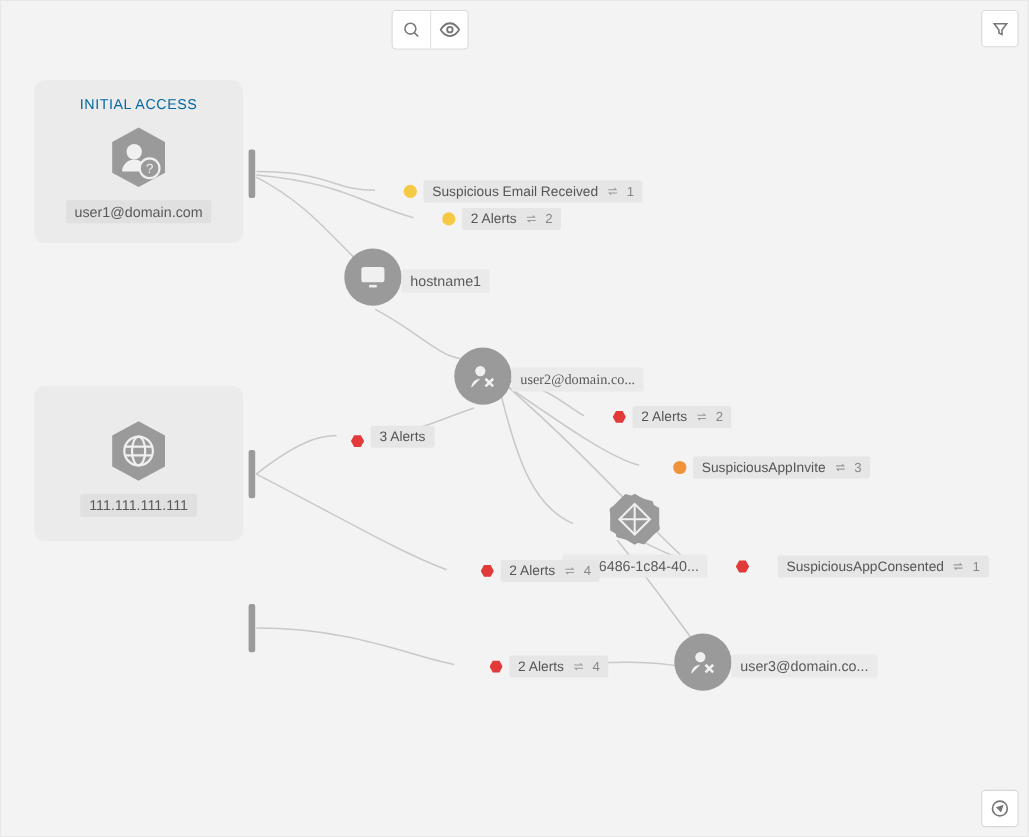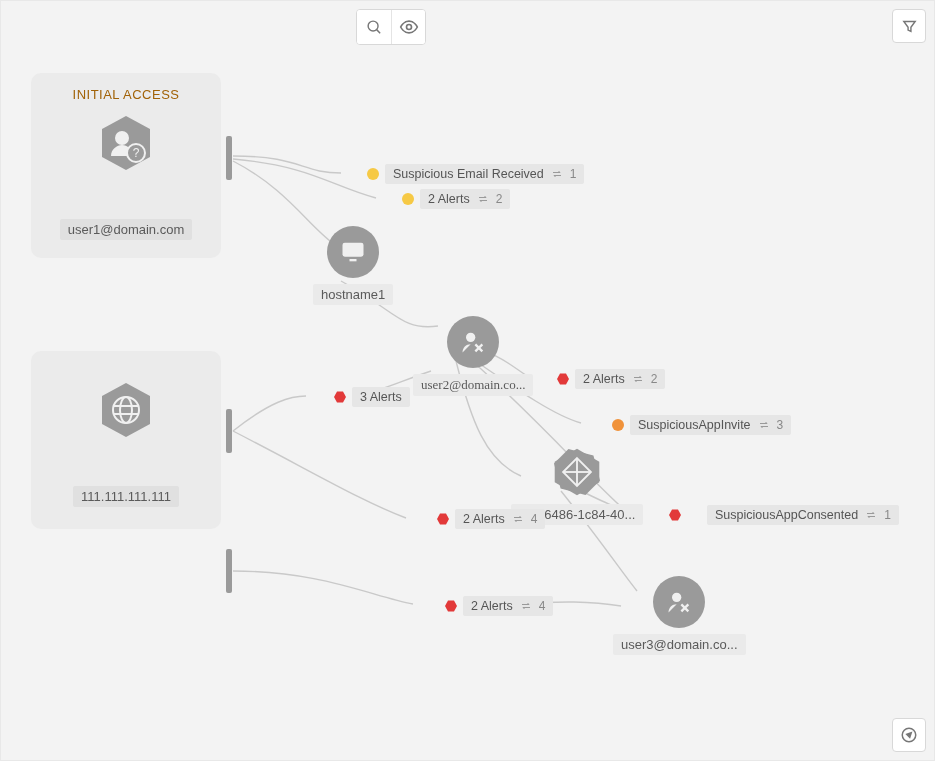--- a/index.html
+++ b/index.html
@@ -53,53 +53,52 @@
     left:30px;
     width:190px;
     background:#ebebeb;
     border-radius:10px;
     padding:14px 0 18px;
     text-align:center;
   }
   .panel.initial { top:72px; }
   .panel.exit { top:350px; padding-bottom:22px; }
   .panel-title {
-    color:#a16207;
+    color:#0369a1;
     letter-spacing:0.5px;
     font-size:13px;
     margin-bottom:10px;
   }
   .panel .hex-node { margin:6px auto 8px; display:block; }
   .label-chip {
     display:inline-block;
     background:#e0e0e0;
     color:#5a5a5a;
     padding:3px 8px;
     border-radius:2px;
     font-size:13px;
-    margin-top:37px;
   }
   .label-chip.light { background:#eaeaea; }
   .exit-item { margin-top:14px; }
 
   
   .tick {
     position:absolute;
     width:6px; height:44px;
     background:#9a9a9a;
     border-radius:2px;
   }
 
   
   .graph { position:absolute; left:0; top:0; width:935px; height:761px; pointer-events:none; }
 
   
   .node {
     position:absolute;
-    display:flex; flex-direction:column; align-items:center;
+    display:flex; flex-direction:row; align-items:center;
     pointer-events:auto;
   }
   .circle {
     width:52px; height:52px;
     background:#9a9a9a;
     border-radius:50%;
     display:flex; align-items:center; justify-content:center;
     color:#f0f0f0;
   }
   .node .label-chip { margin-top:6px; }
@@ -294,21 +293,21 @@
     <span>2 Alerts</span>
     <span class="swap-icon">
         <svg width="14" height="12" viewBox="0 0 24 24" fill="none" stroke="#9a9a9a" stroke-width="2">
           <path d="M4 9h14l-3-3M20 15H6l3 3"></path>
         </svg>
       </span>
     <span class="count">2</span>
   </span>
 </div>
 
-<div class="event-badge" style="left:297px; top:386px;">
+<div class="event-badge" style="left:282px; top:386px;align-items:flex-end;">
   <span class="mini-hex"></span>
   <span class="event-chip">
     <span>3 Alerts</span>
   </span>
 </div>
 
 <div class="event-badge" style="left:520px; top:368px;">
   <span class="mini-hex"></span>
   <span class="event-chip">
     <span>2 Alerts</span>

